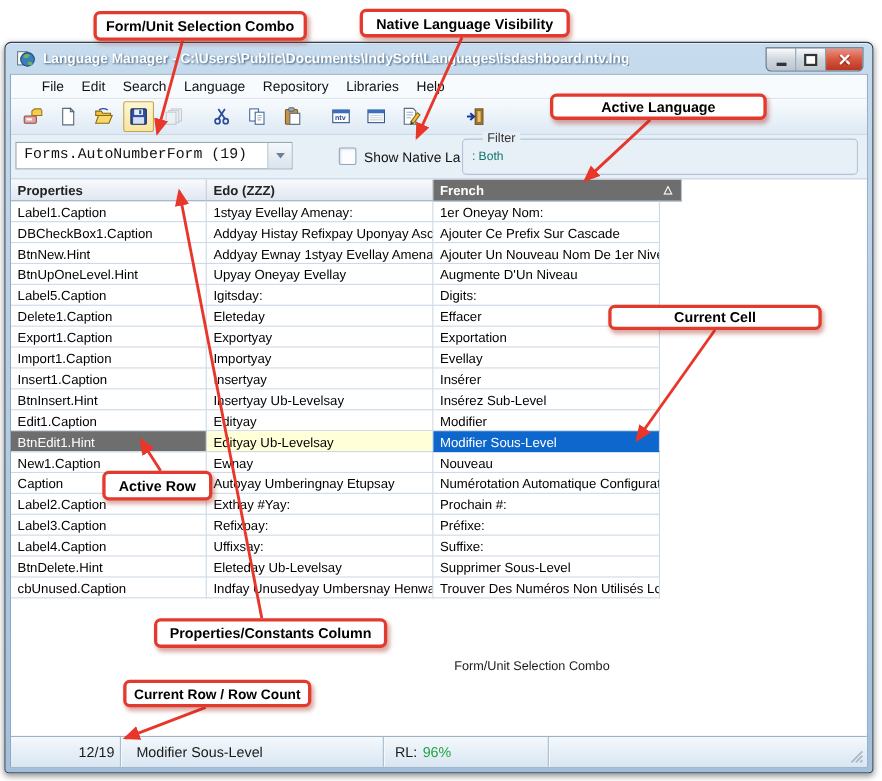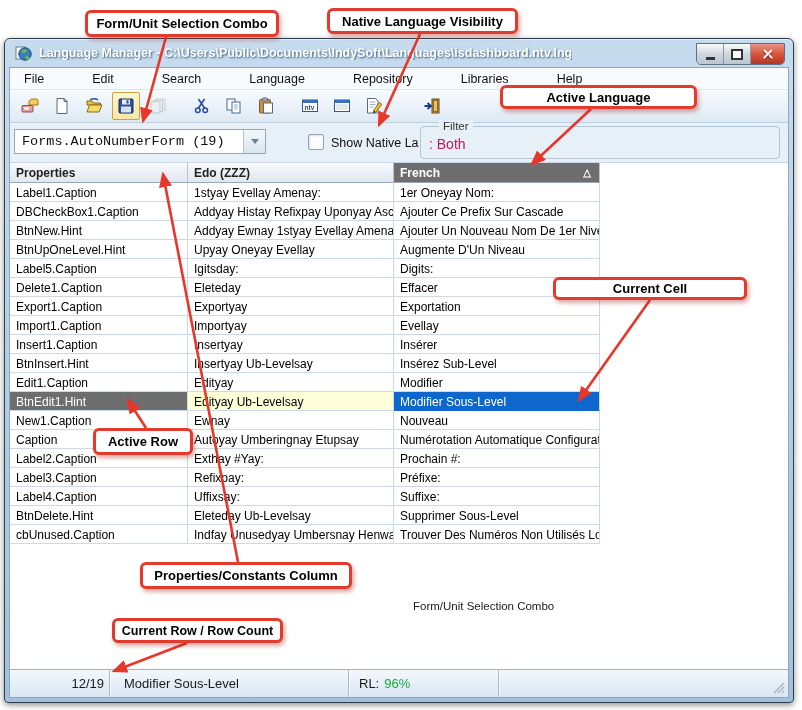--- a/index.html
+++ b/index.html
@@ -24,21 +24,21 @@
   .glyph-restore{width:8px;height:7px;border:2px solid #333;background:#fdfdfd;box-sizing:content-box;}
   .glyph-x{position:relative;width:12px;height:12px;}
   .glyph-x i{position:absolute;left:0;top:5px;width:12px;height:2.4px;background:#fff;border-radius:1px;
              box-shadow:0 1px 1px rgba(100,10,0,.5);}
   .glyph-x i:first-child{transform:rotate(45deg);} .glyph-x i:last-child{transform:rotate(-45deg);}
 
   
   .client{position:absolute;left:4px;right:4px;top:28px;bottom:4px;background:#fff;
           border:1px solid #8fa8c0;box-sizing:border-box;display:flex;flex-direction:column;overflow:hidden;}
   .menubar{height:21px;background:#f8fbfe;border-bottom:1px solid #dde6ef;display:flex;
-           align-items:center;padding-left:6px;font-size:12.5px;color:#111;gap:32px;}
+           align-items:center;padding-left:20px;font-size:12.5px;color:#111;}
   .menu-item{padding:2px 8px;cursor:default;}
   .toolbar{height:32px;background:linear-gradient(#f8fbfe,#dde9f4);border-bottom:1px solid #bcd0e2;
            display:flex;align-items:center;padding-left:6px;}
   .tbtn{width:26px;height:26px;display:flex;align-items:center;justify-content:center;
         border:1px solid transparent;border-radius:2px;margin-right:4px;}
   .tbtn.selected{background:linear-gradient(#fdf6d2,#f6e5a4);border-color:#c9a43e;}
   .tbtn.disabled{opacity:.42;filter:grayscale(.8);}
   .tgap{width:12px;} .tgap-lg{width:26px;}
 
   
@@ -50,30 +50,30 @@
              background:linear-gradient(#f4f8fb,#d9e4ee);display:flex;align-items:center;justify-content:center;}
   .combo-arrow{width:0;height:0;border:4px solid transparent;border-top:5px solid #6c8197;margin-top:4px;}
   .checkbox{position:absolute;left:298px;top:11px;width:14px;height:14px;background:#fdfdfd;
             border:1px solid #93a6b9;border-radius:2px;box-shadow:inset 1px 1px 2px #d7dfe7;}
   .checkbox-label{position:absolute;left:321px;top:13px;font-size:12.5px;color:#111;
                   width:88px;white-space:nowrap;overflow:hidden;}
   .filter-group{position:absolute;left:410px;top:3px;width:360px;height:33px;border:1px solid #b3c4d5;
                 border-radius:4px;box-sizing:border-box;}
   .filter-legend{position:absolute;left:18px;top:-7px;background:#e7eff7;padding:0 4px;
                  font-size:11.5px;color:#333;}
-  .filter-value{position:absolute;left:8px;top:9px;font-size:14px;color:#be185d;}
+  .filter-value{position:absolute;left:8px;top:9px;font-size:11px;color:#0f766e;}
 
   
   .grid{flex:1;background:#fff;overflow:hidden;}
   .grid-header{display:flex;height:20px;}
   .hcell{box-sizing:border-box;height:20px;padding:3px 0 0 6px;font-size:12px;font-weight:bold;color:#222;
          background:linear-gradient(#f8fafd,#dfe7f0);border-right:1px solid #b6c3d1;border-bottom:1px solid #97a8ba;
          white-space:nowrap;overflow:hidden;}
   .h-prop{width:178px;} .h-edo{width:206px;}
-  .h-fr{width:206px;background:#6e6e6e;color:#fff;display:flex;justify-content:space-between;padding-right:8px;}
+  .h-fr{width:226px;background:#6e6e6e;color:#fff;display:flex;justify-content:space-between;padding-right:8px;}
   .sort-glyph{font-size:10px;line-height:14px;color:#fff;}
   .grid-row{display:flex;}
   .cell{box-sizing:border-box;height:19px;padding:2.5px 0 0 6px;font-size:12px;color:#000;
         border-right:1px solid #cdd9e6;border-bottom:1px solid #cdd9e6;white-space:nowrap;overflow:hidden;}
   .c-prop{width:178px;} .c-edo{width:206px;} .c-fr{width:206px;}
   .active-row .c-prop{background:#6e6e6e;color:#fff;}
   .active-row .c-edo{background:#ffffd8;}
   .active-row .c-fr{background:#0d67cc;color:#fff;border-bottom-color:#0d67cc;}
 
   

